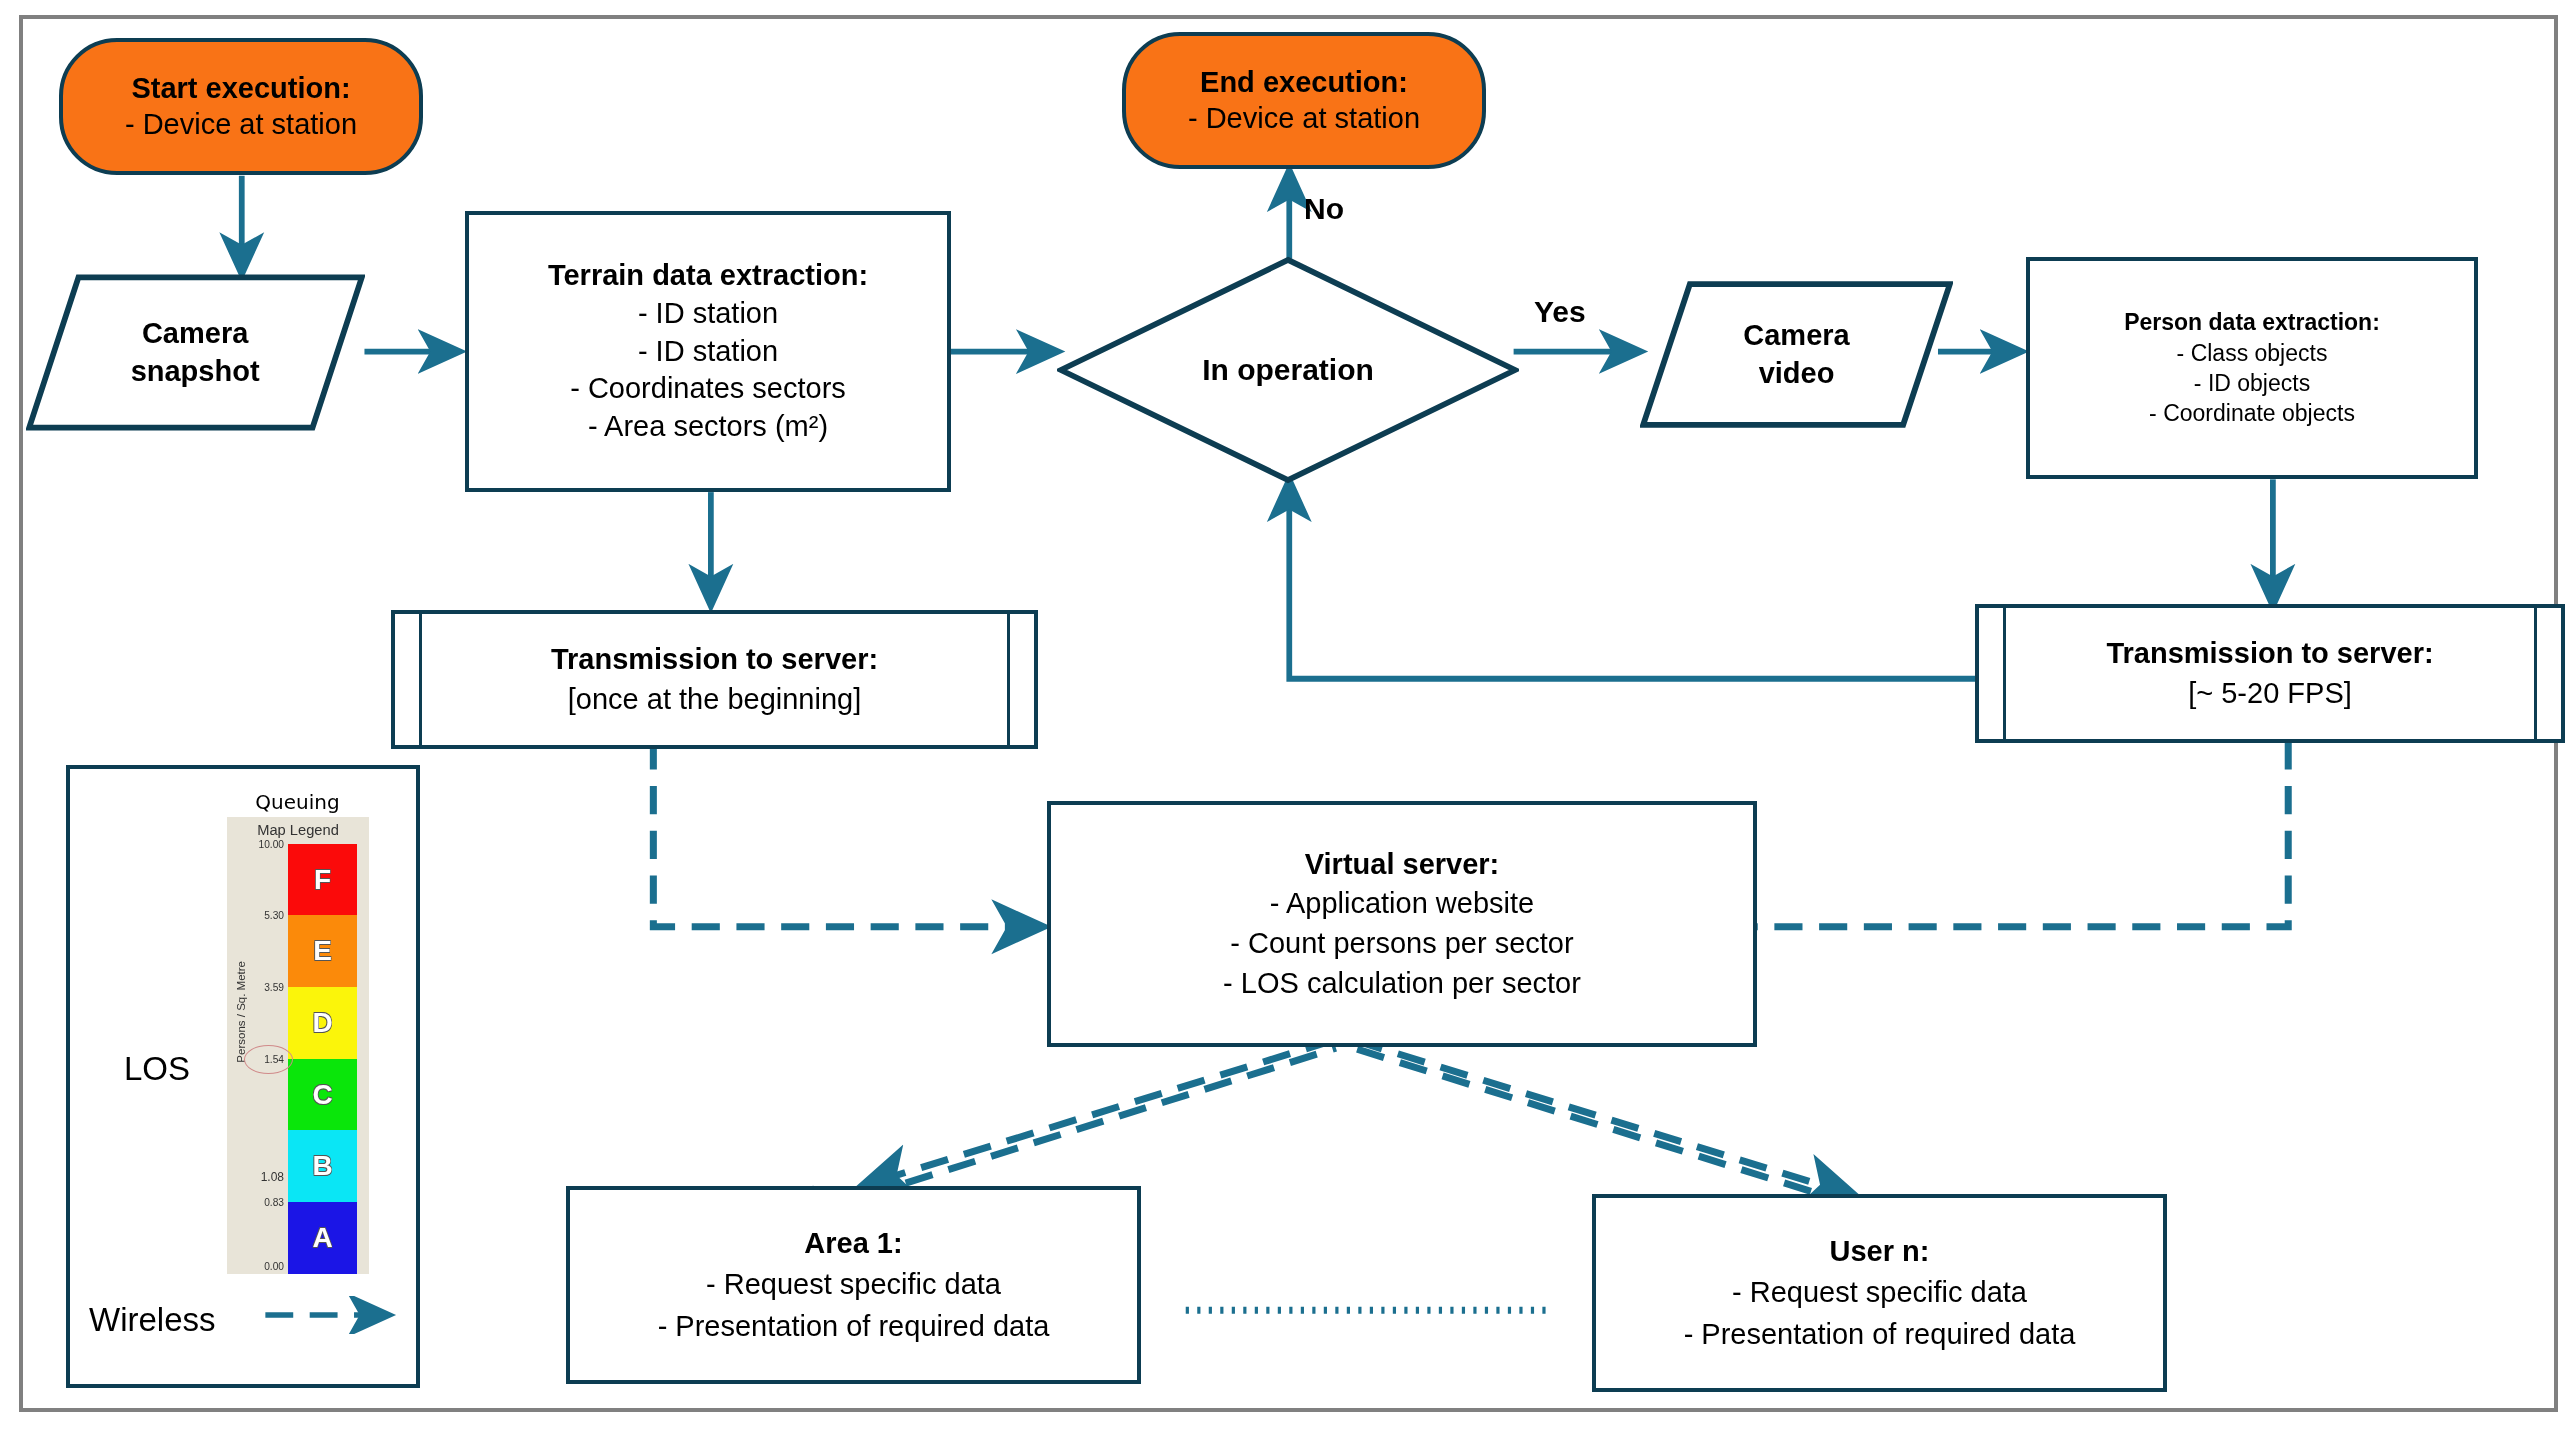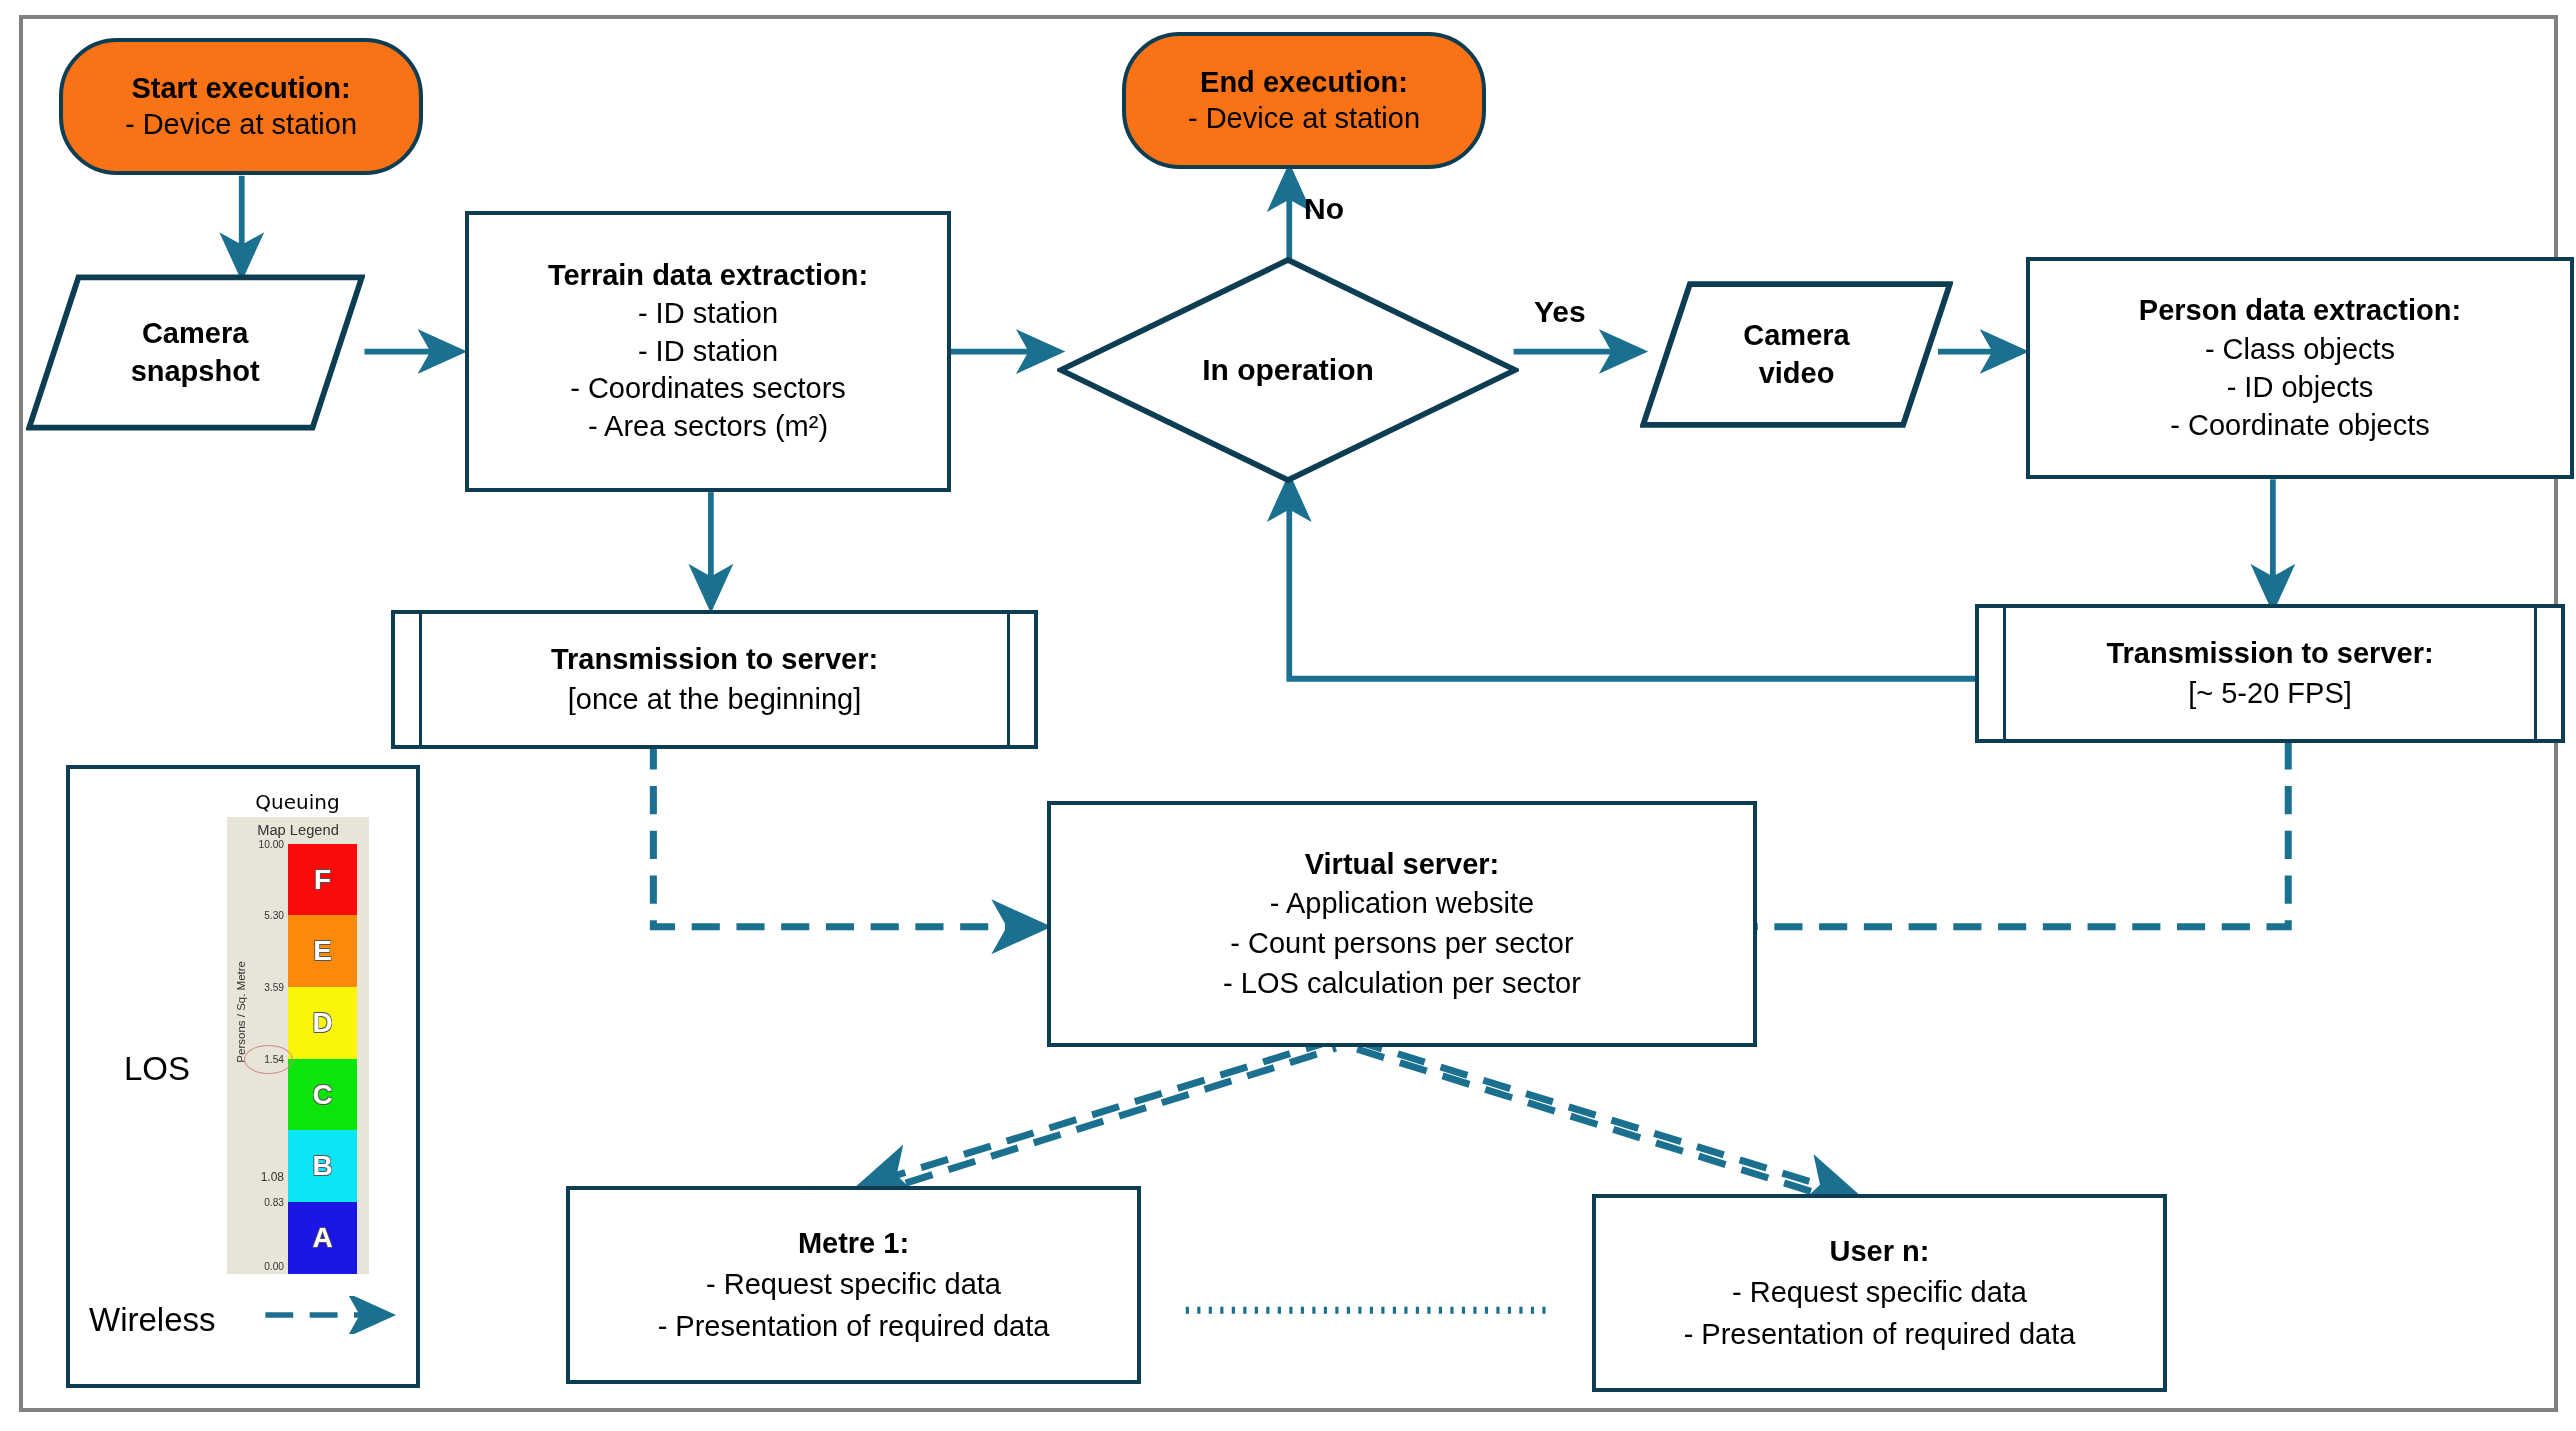--- a/index.html
+++ b/index.html
@@ -186,21 +186,21 @@
   <div class="data-shape" style="left:1640px;top:281px;width:313px;height:147px;">
     <svg width="313" height="147" viewBox="0 0 490 230" xmlns="http://www.w3.org/2000/svg">
       <polygon points="78,5 485,5 412,225 5,225" fill="#ffffff" stroke="#0d3d52" stroke-width="9"></polygon>
     </svg>
     <div class="dtxt" style="font-size:29px;line-height:1.3;">
       <div>Camera</div>
       <div>video</div>
     </div>
   </div>
 
-  <div class="node process" style="left:2026px;top:257px;width:548px;height:222px;font-size:29px;line-height:1.32;">
+  <div class="node process" style="left:2026px;top:257px;width:452px;height:222px;font-size:23px;line-height:1.32;">
     <div class="ttl">Person data extraction:</div>
     <div class="ln">- Class objects</div>
     <div class="ln">- ID objects</div>
     <div class="ln">- Coordinate objects</div>
   </div>
 
   <div class="predef" style="left:391px;top:610px;width:639px;height:131px;">
     <div class="bar l"></div>
     <div class="bar r"></div>
     <div class="inner" style="font-size:29px;line-height:1.35;">
@@ -219,21 +219,21 @@
   </div>
 
   <div class="node process" style="left:1047px;top:801px;width:710px;height:246px;font-size:29px;line-height:1.37;">
     <div class="ttl">Virtual server:</div>
     <div class="ln">- Application website</div>
     <div class="ln">-   Count persons per sector</div>
     <div class="ln">- LOS calculation per sector</div>
   </div>
 
   <div class="node process" style="left:566px;top:1186px;width:575px;height:198px;font-size:29px;line-height:1.42;">
-    <div class="ttl">Metre 1:</div>
+    <div class="ttl">Area 1:</div>
     <div class="ln">- Request specific data</div>
     <div class="ln">- Presentation of required data</div>
   </div>
 
   <div class="node process" style="left:1592px;top:1194px;width:575px;height:198px;font-size:29px;line-height:1.42;">
     <div class="ttl">User n:</div>
     <div class="ln">- Request specific data</div>
     <div class="ln">- Presentation of required data</div>
   </div>
 

